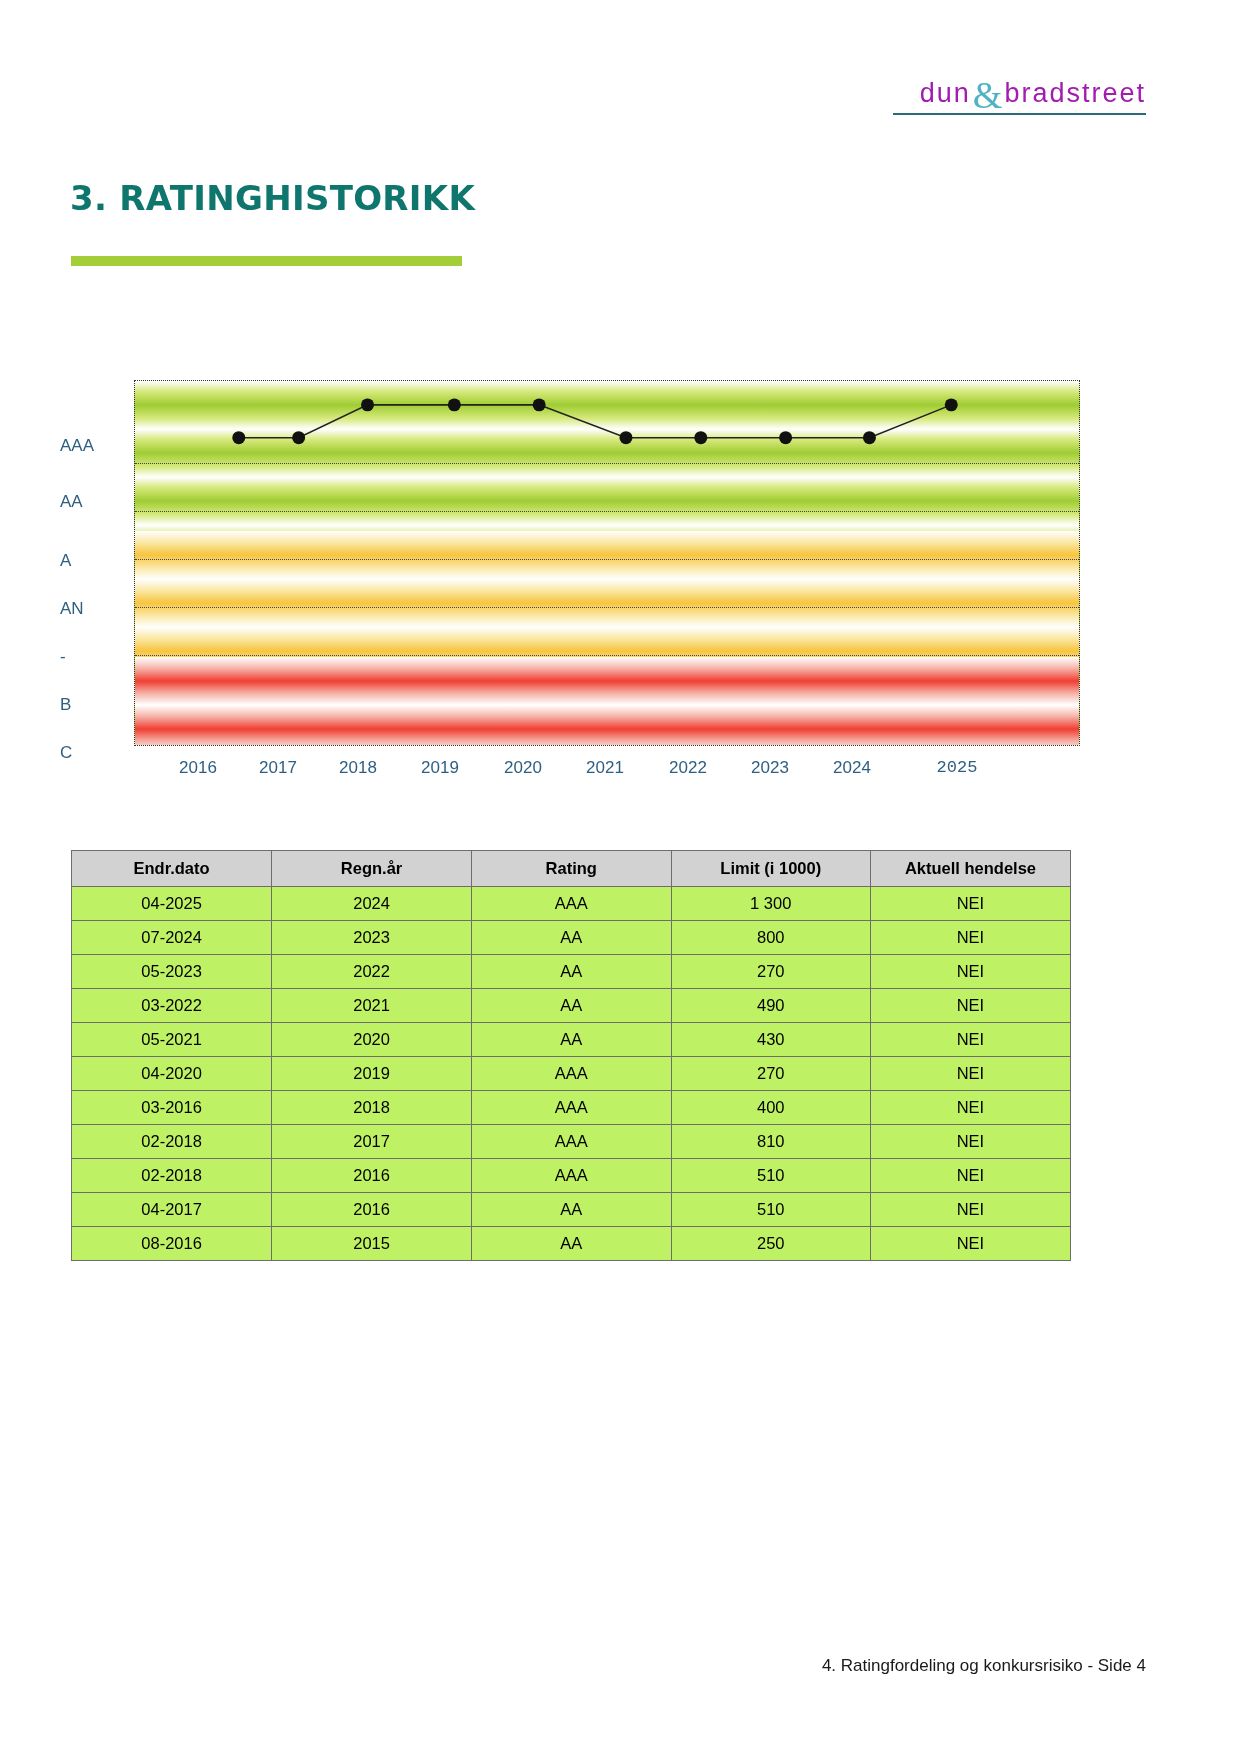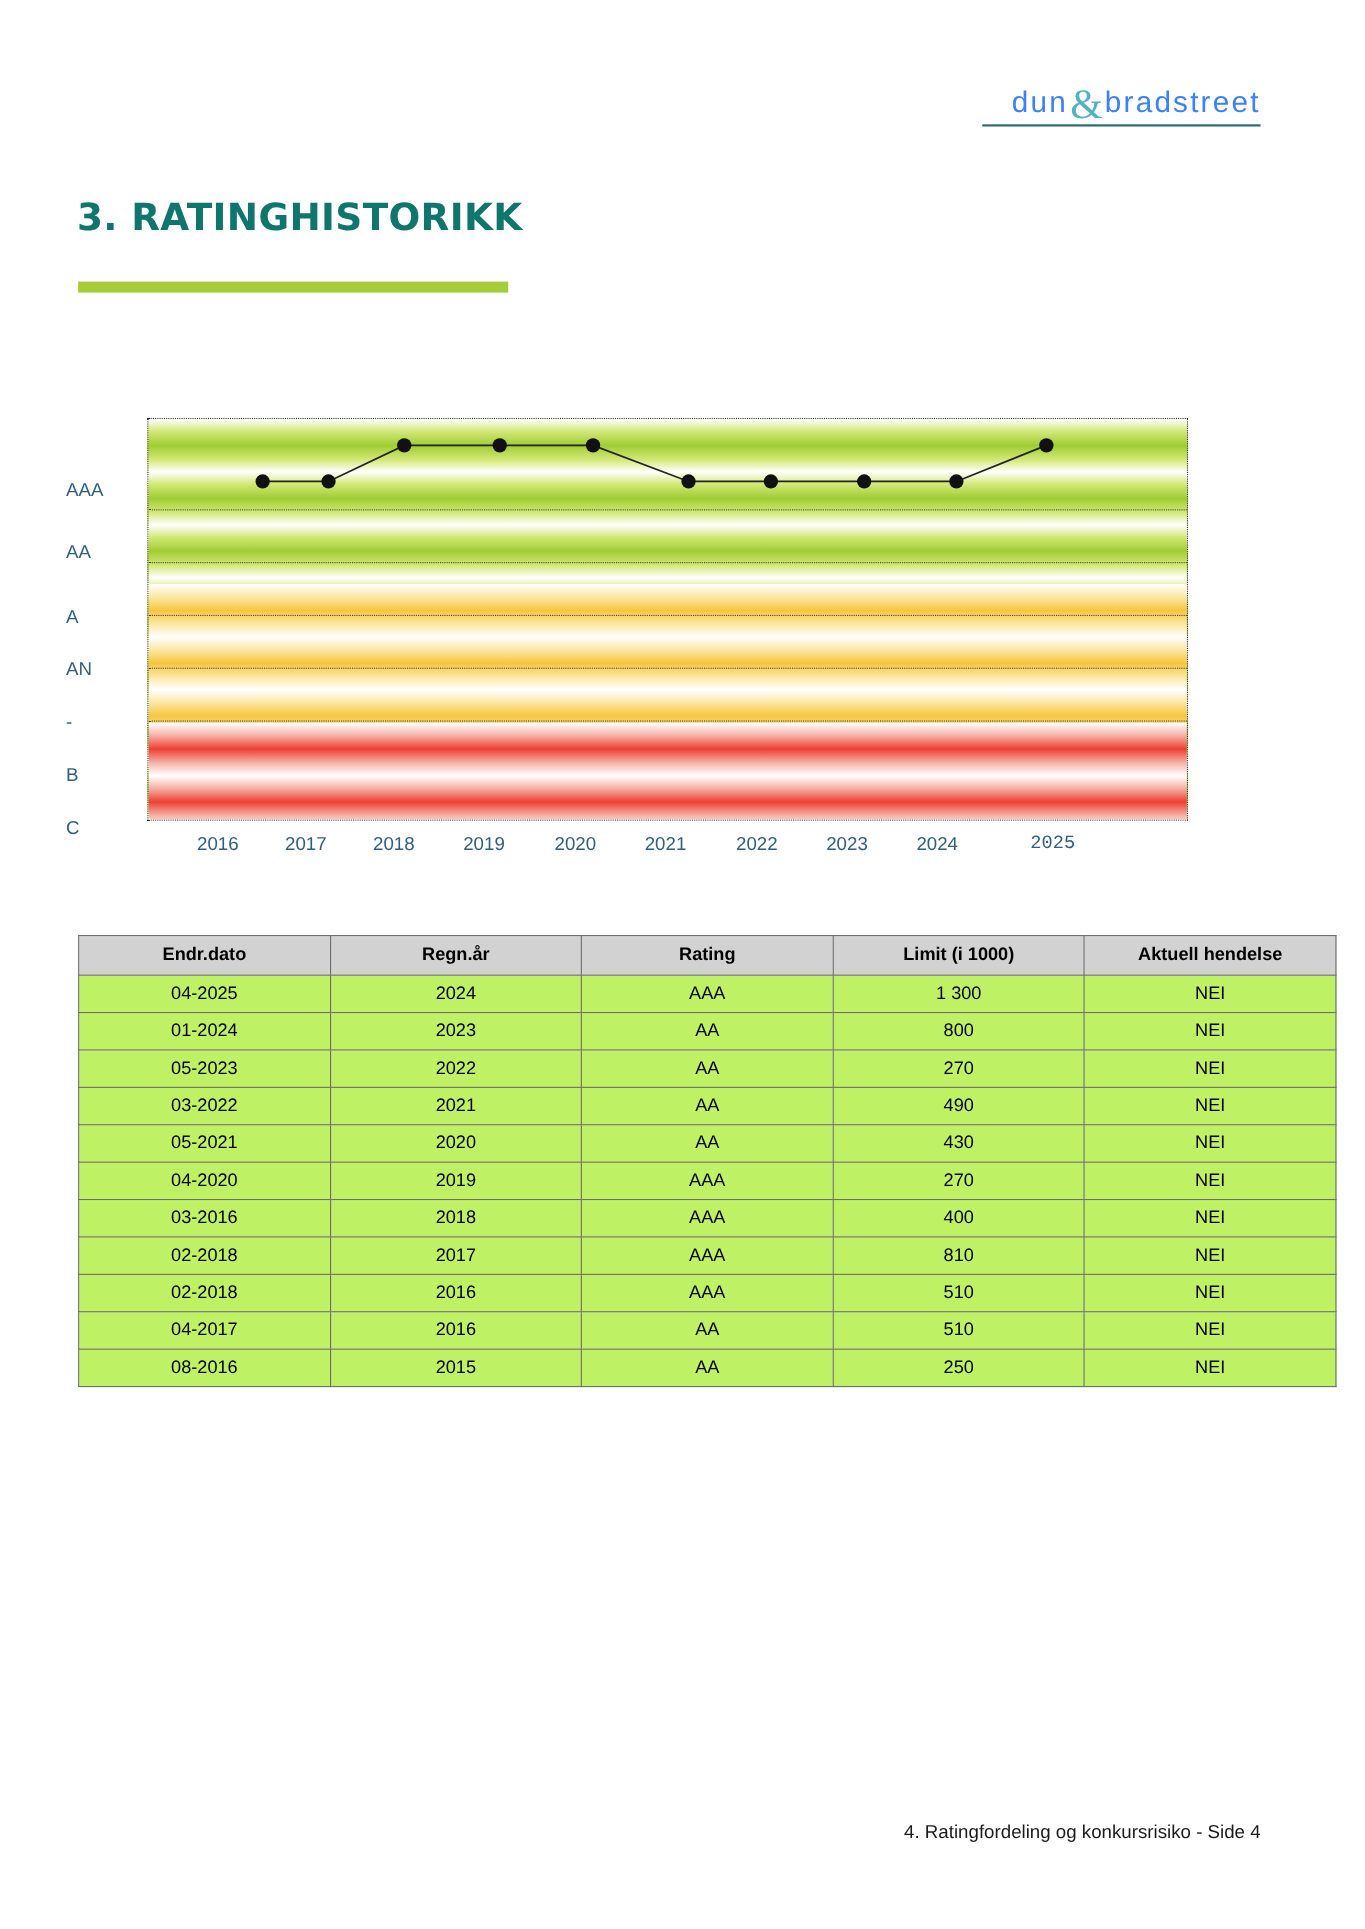--- a/index.html
+++ b/index.html
@@ -22,21 +22,21 @@
     top: 74px;
     right: 95px;
     display: flex;
     align-items: center;
     font-family: "Liberation Sans", sans-serif;
     white-space: nowrap;
   }
   .logo .word {
     font-size: 27px;
     letter-spacing: 2.0px;
-    color: #3b82f6;
+    color: #a21caf;
     font-weight: 400;
   }
   .logo .amp {
     font-size: 38px;
     color: #4fb3c4;
     margin: 0 2px;
     font-family: "Liberation Serif", serif;
     line-height: 1;
     position: relative;
     top: 2px;
@@ -168,21 +168,21 @@
 
   
   .table-wrap {
     position: absolute;
     left: 71px;
     top: 850px;
     width: 1000px;
   }
   table.rating-table {
     border-collapse: collapse;
-    width: 1144px;
+    width: 1000px;
     font-size: 16.5px;
   }
   table.rating-table th {
     background: #d2d2d2;
     border: 1px solid #6e6e6e;
     font-weight: bold;
     height: 33px;
     text-align: center;
     font-size: 16.5px;
   }
@@ -288,21 +288,21 @@
     </thead>
     <tbody>
       <tr>
         <td class="col-date">04-2025</td>
         <td class="col-year">2024</td>
         <td class="col-rating">AAA</td>
         <td class="col-limit">1 300</td>
         <td class="col-event">NEI</td>
       </tr>
       <tr>
-        <td class="col-date">01-2024</td>
+        <td class="col-date">07-2024</td>
         <td class="col-year">2023</td>
         <td class="col-rating">AA</td>
         <td class="col-limit">800</td>
         <td class="col-event">NEI</td>
       </tr>
       <tr>
         <td class="col-date">05-2023</td>
         <td class="col-year">2022</td>
         <td class="col-rating">AA</td>
         <td class="col-limit">270</td>

